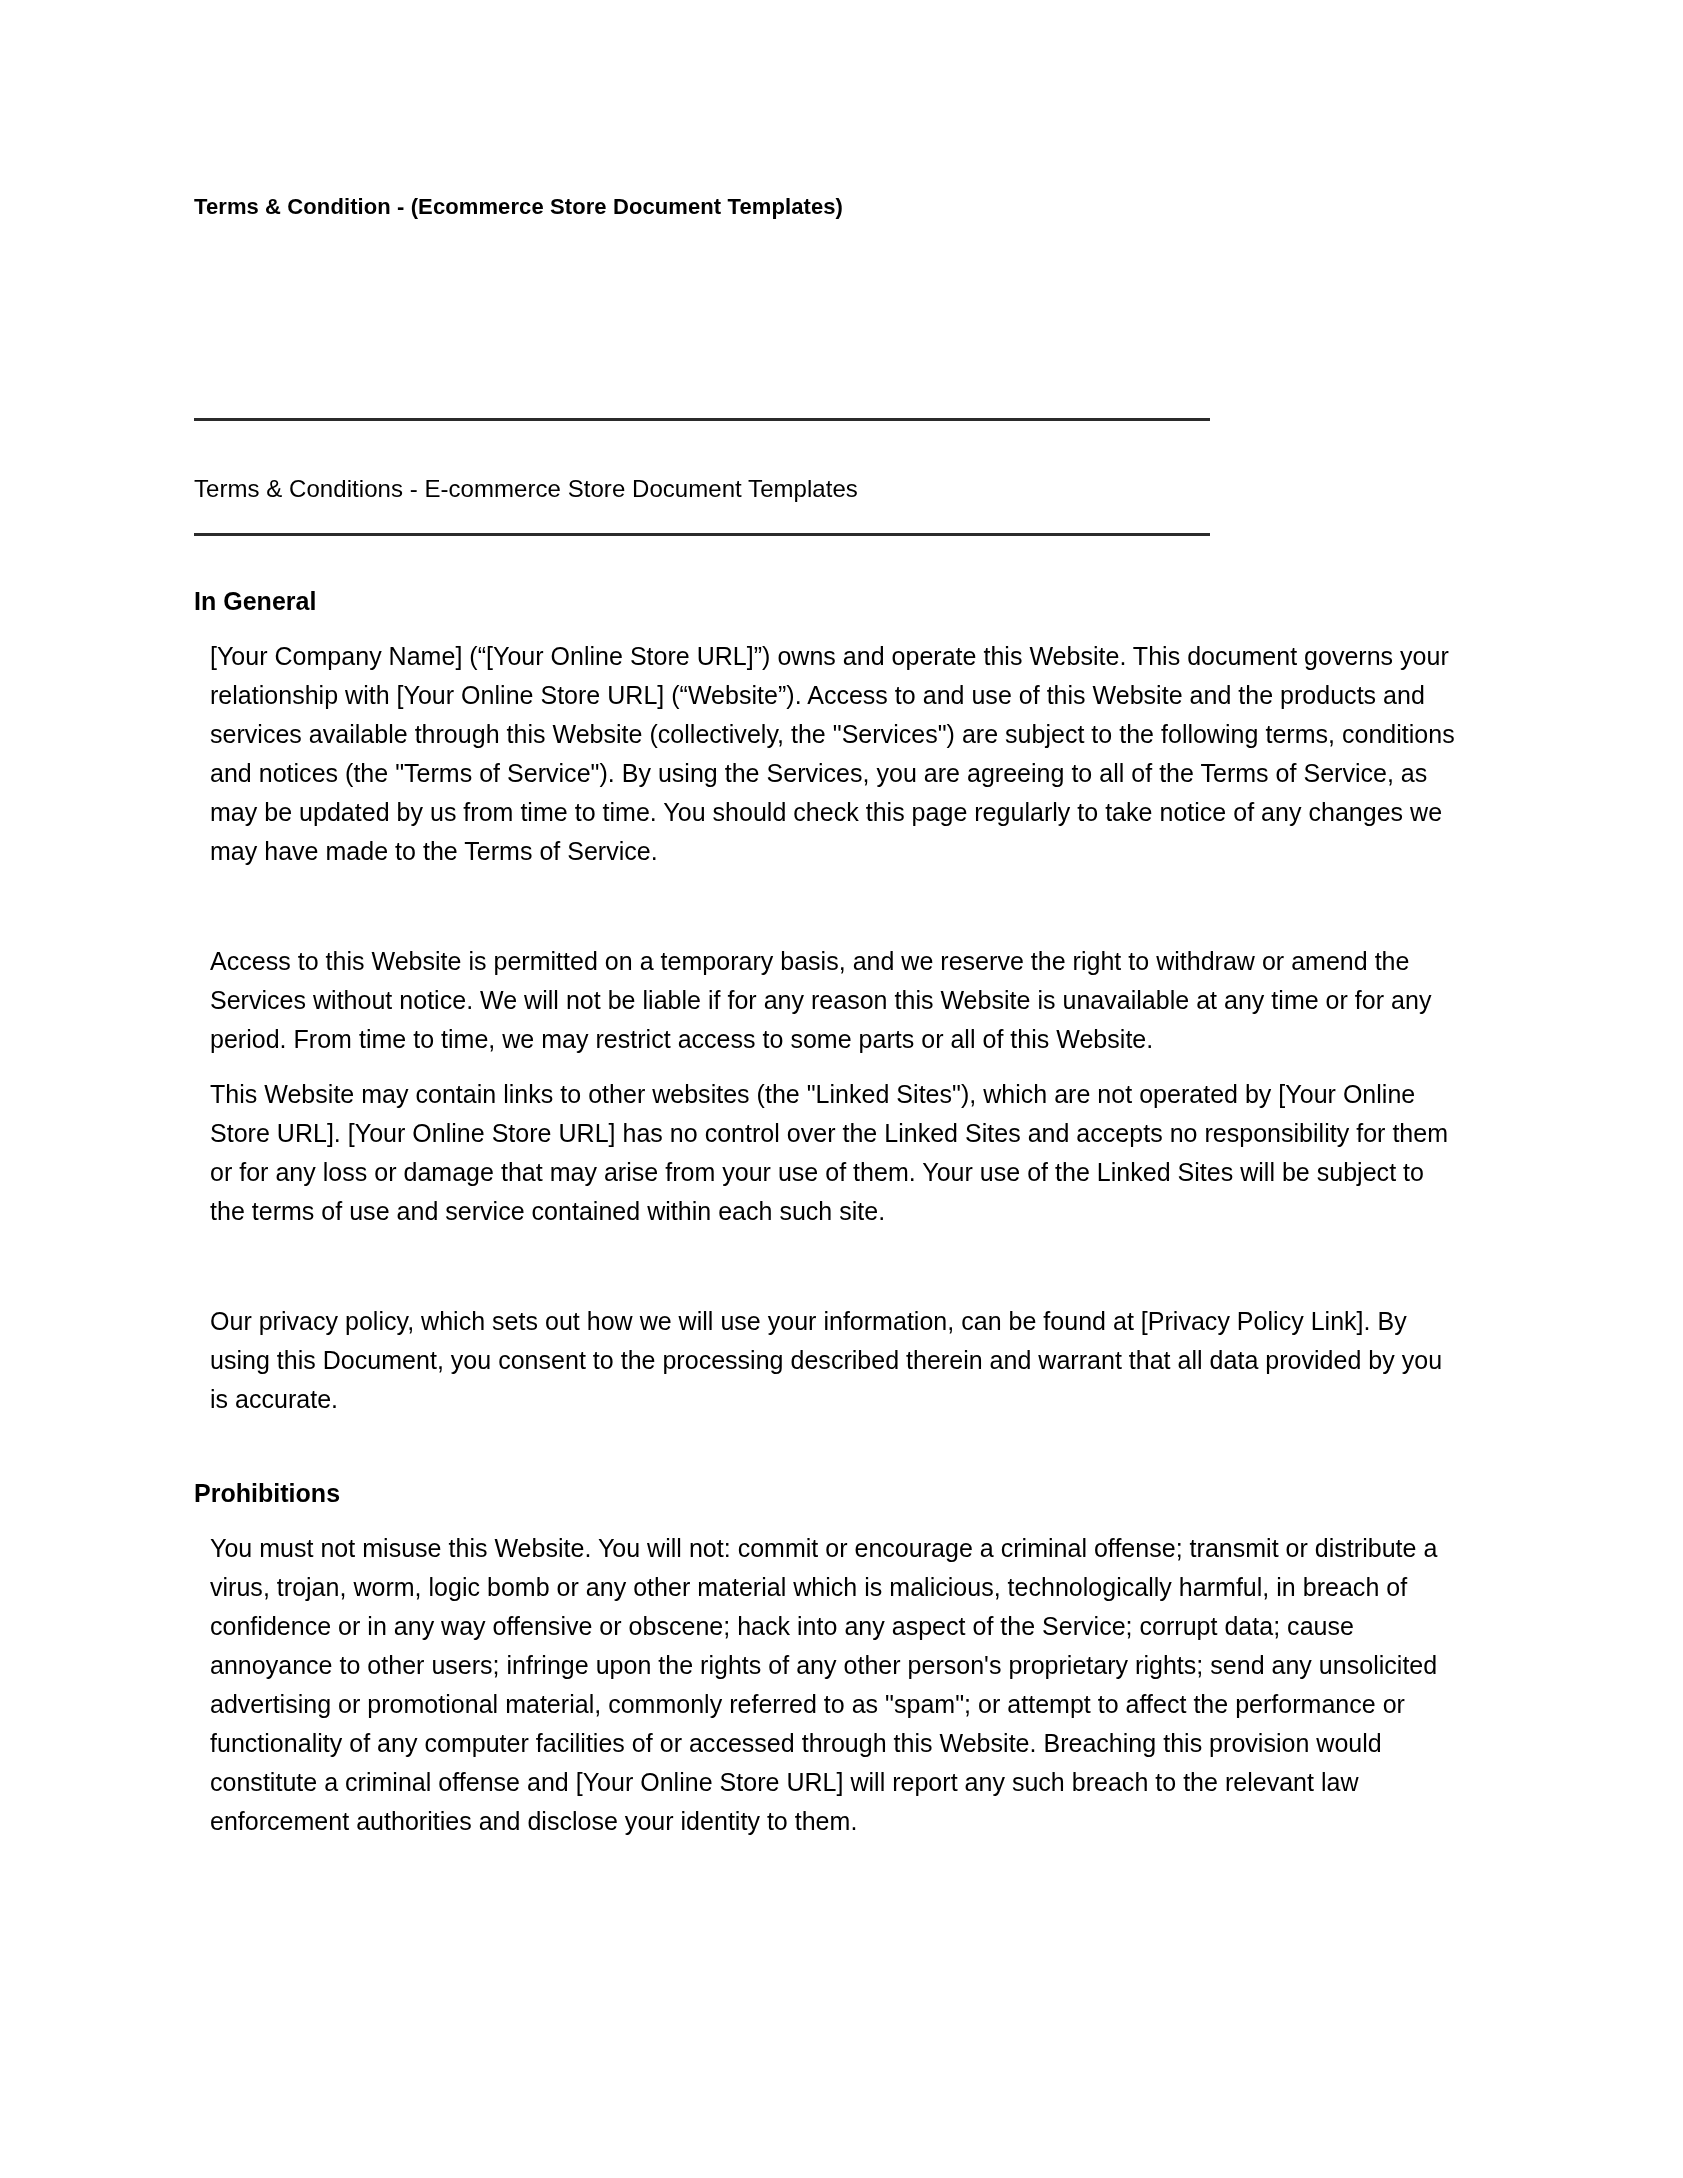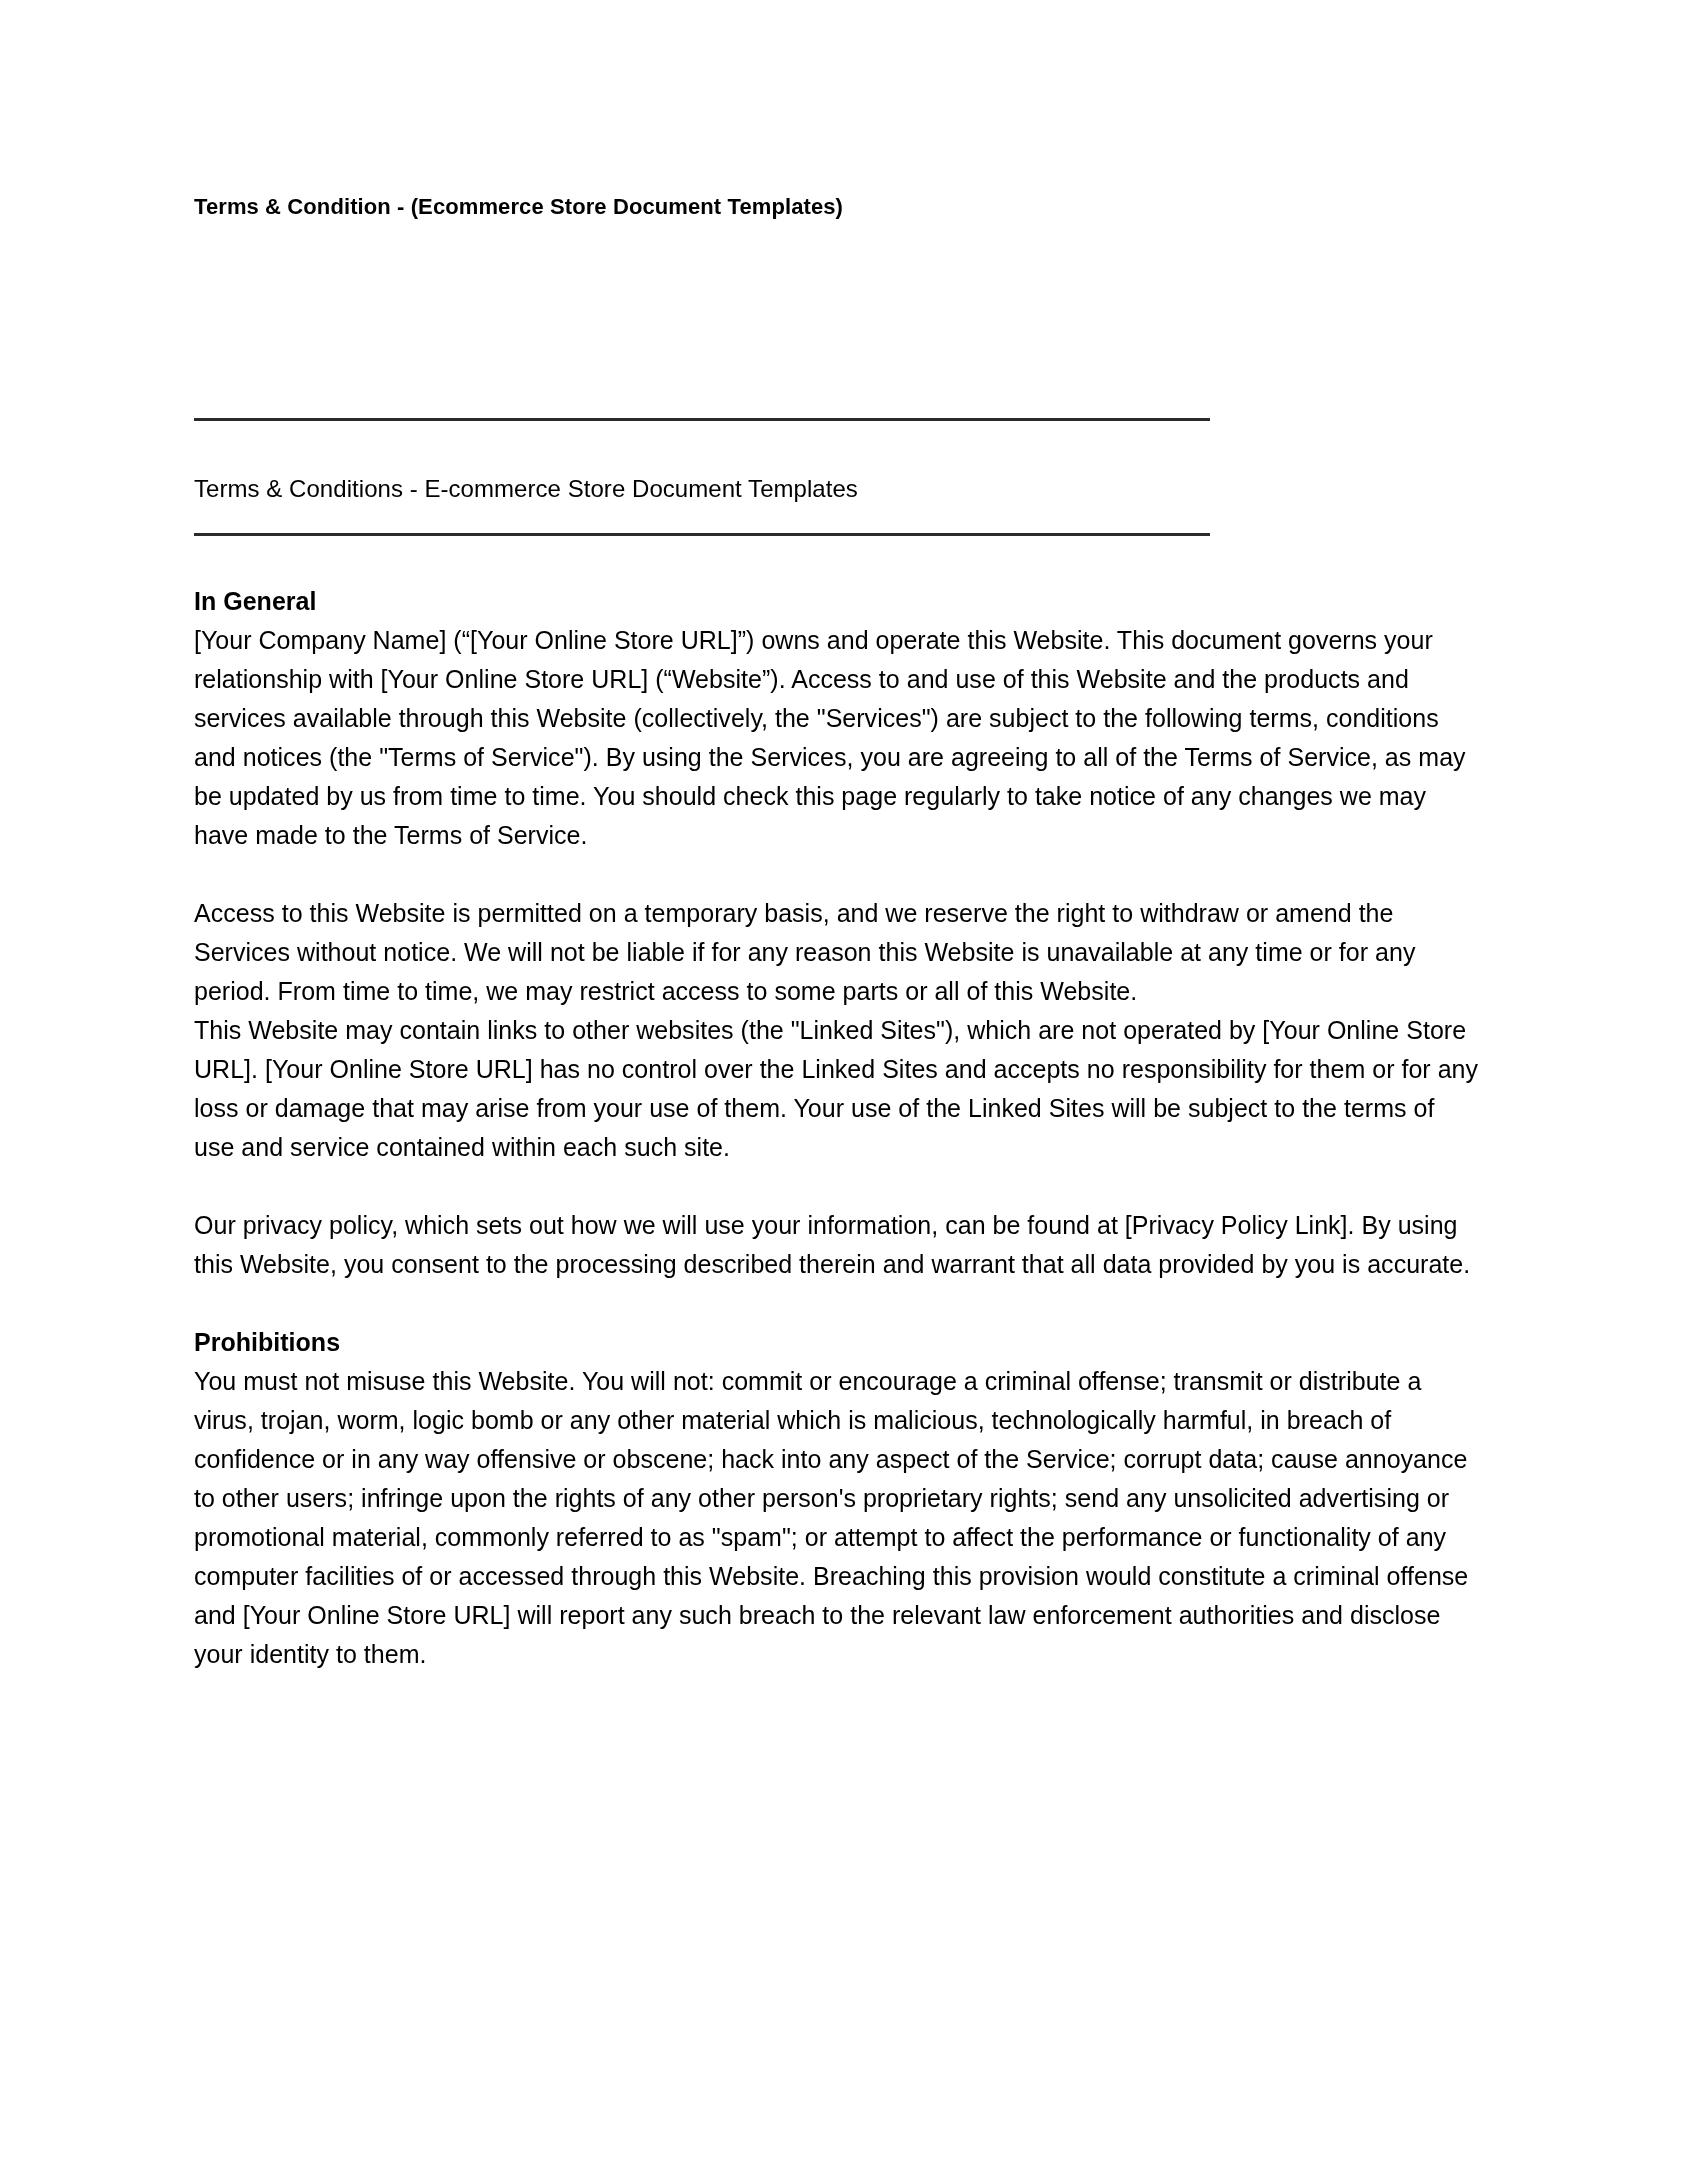--- a/index.html
+++ b/index.html
@@ -78,21 +78,21 @@
     font-size: 25px;
     line-height: 39px;
     margin: 0;
     font-weight: bold;
     letter-spacing: 0.02px;
   }
 
   .para {
     font-size: 25px;
     line-height: 39px;
-    margin: 0;
+    margin: 16px;
     letter-spacing: 0.02px;
     text-align: left;
   }
 
   .gap {
     height: 39px;
   }
 </style>
 </head>
 <body>
@@ -115,21 +115,21 @@
         <p class="section-heading">In General</p>
         <p class="para">[Your Company Name] (“[Your Online Store URL]”) owns and operate this Website.  This document governs your relationship with [Your Online Store URL] (“Website”). Access to and use of this Website and the products and services available through this Website (collectively, the "Services") are subject to the following terms, conditions and notices (the "Terms of Service"). By using the Services, you are agreeing to all of the Terms of Service, as may be updated by us from time to time. You should check this page regularly to take notice of any changes we may have made to the Terms of Service.</p>
         <div class="gap"></div>
         <p class="para">Access to this Website is permitted on a temporary basis, and we reserve the right to withdraw or amend the Services without notice. We will not be liable if for any reason this Website is unavailable at any time or for any period. From time to time, we may restrict access to some parts or all of this Website.</p>
         <p class="para">This Website may contain links to other websites (the "Linked Sites"), which are not operated by [Your Online Store URL]. [Your Online Store URL] has no control over the Linked Sites and accepts no responsibility for them or for any loss or damage that may arise from your use of them. Your use of the Linked Sites will be subject to the terms of use and service contained within each such site.</p>
       </div>
 
       <div class="gap"></div>
 
       <div>
-        <p class="para">Our privacy policy, which sets out how we will use your information, can be found at [Privacy Policy Link]. By using this Website, you consent to the processing described therein and warrant that all data provided by you is accurate.</p>
+        <p class="para">Our privacy policy, which sets out how we will use your information, can be found at [Privacy Policy Link]. By using this Document, you consent to the processing described therein and warrant that all data provided by you is accurate.</p>
       </div>
 
       <div class="gap"></div>
 
       <div>
         <p class="section-heading">Prohibitions</p>
         <p class="para">You must not misuse this Website. You will not: commit or encourage a criminal offense; transmit or distribute a virus, trojan, worm, logic bomb or any other material which is malicious, technologically harmful, in breach of confidence or in any way offensive or obscene; hack into any aspect of the Service; corrupt data; cause annoyance to other users; infringe upon the rights of any other person's proprietary rights; send any unsolicited advertising or promotional material, commonly referred to as "spam"; or attempt to affect the performance or functionality of any computer facilities of or accessed through this Website. Breaching this provision would constitute a criminal offense and [Your Online Store URL] will report any such breach to the relevant law enforcement authorities and disclose your identity to them.</p>
       </div>
 
     </div>

